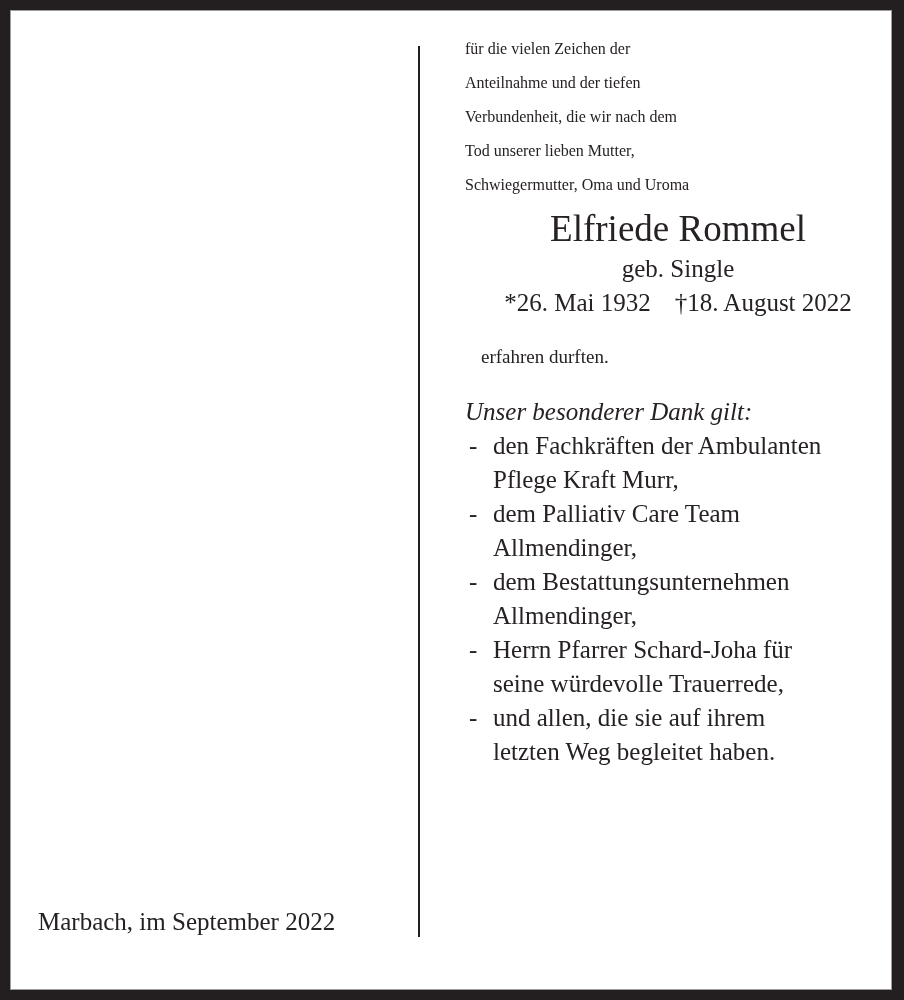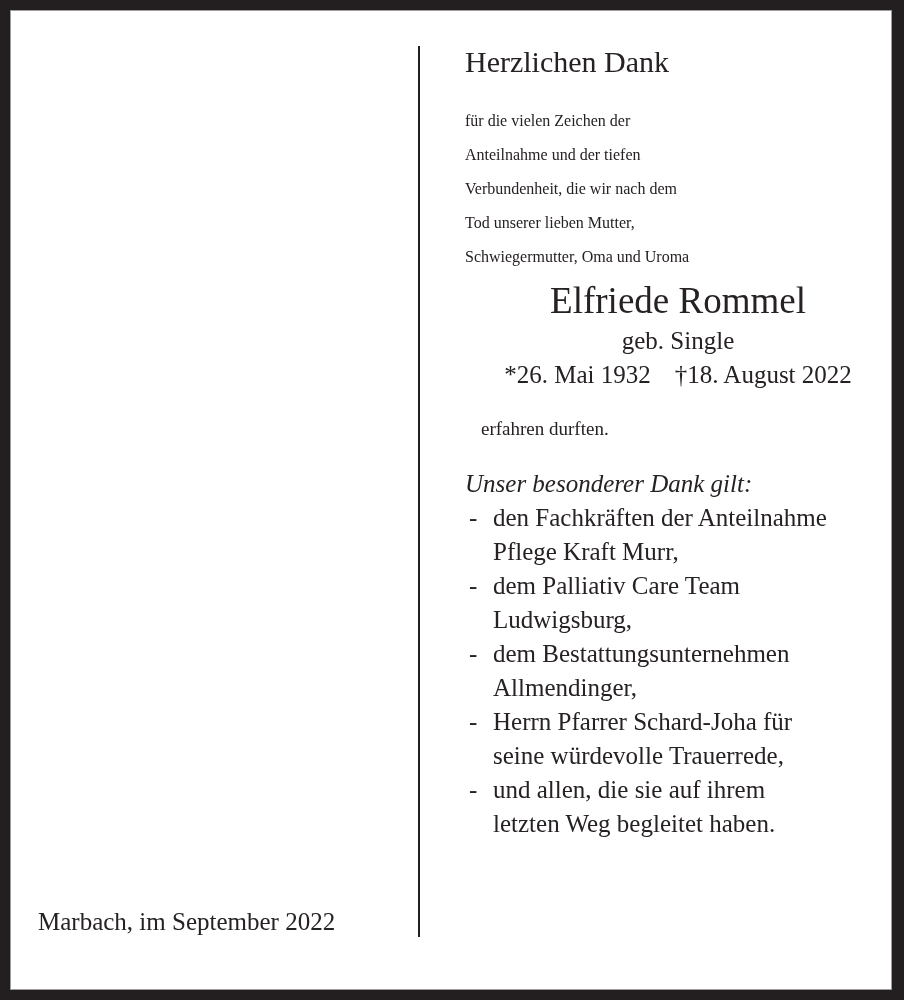--- a/index.html
+++ b/index.html
@@ -129,21 +129,20 @@
 
 <div class="card">
 
   <div class="divider"></div>
 
   <div class="left-col">
     <div class="place-date">Marbach, im September 2022</div>
   </div>
 
   <div class="right-col">
-    <h1 class="notice-title">Herzlichen Dank</h1>
 
     <p class="intro">für die vielen Zeichen der
 Anteilnahme und der tiefen
 Verbundenheit, die wir nach dem
 Tod unserer lieben Mutter,
 Schwiegermutter, Oma und Uroma</p>
 
     <div class="deceased-name">Elfriede Rommel</div>
 
     <div class="maiden-name">geb. Single</div>
@@ -152,27 +151,27 @@
       <span class="birth-date">*26. Mai 1932</span><span class="death-date">†18. August 2022</span>
     </div>
 
     <p class="after-name">erfahren durften.</p>
 
     <p class="thanks-heading">Unser besonderer Dank gilt:</p>
 
     <div class="thanks-list">
       <div class="thanks-item">
         <span class="dash">-</span>
-        <span class="item-text">den Fachkräften der Anteilnahme
+        <span class="item-text">den Fachkräften der Ambulanten
 Pflege Kraft Murr,</span>
       </div>
       <div class="thanks-item">
         <span class="dash">-</span>
         <span class="item-text">dem Palliativ Care Team
-Ludwigsburg,</span>
+Allmendinger,</span>
       </div>
       <div class="thanks-item">
         <span class="dash">-</span>
         <span class="item-text">dem Bestattungsunternehmen
 Allmendinger,</span>
       </div>
       <div class="thanks-item">
         <span class="dash">-</span>
         <span class="item-text">Herrn Pfarrer Schard-Joha für
 seine würdevolle Trauerrede,</span>

